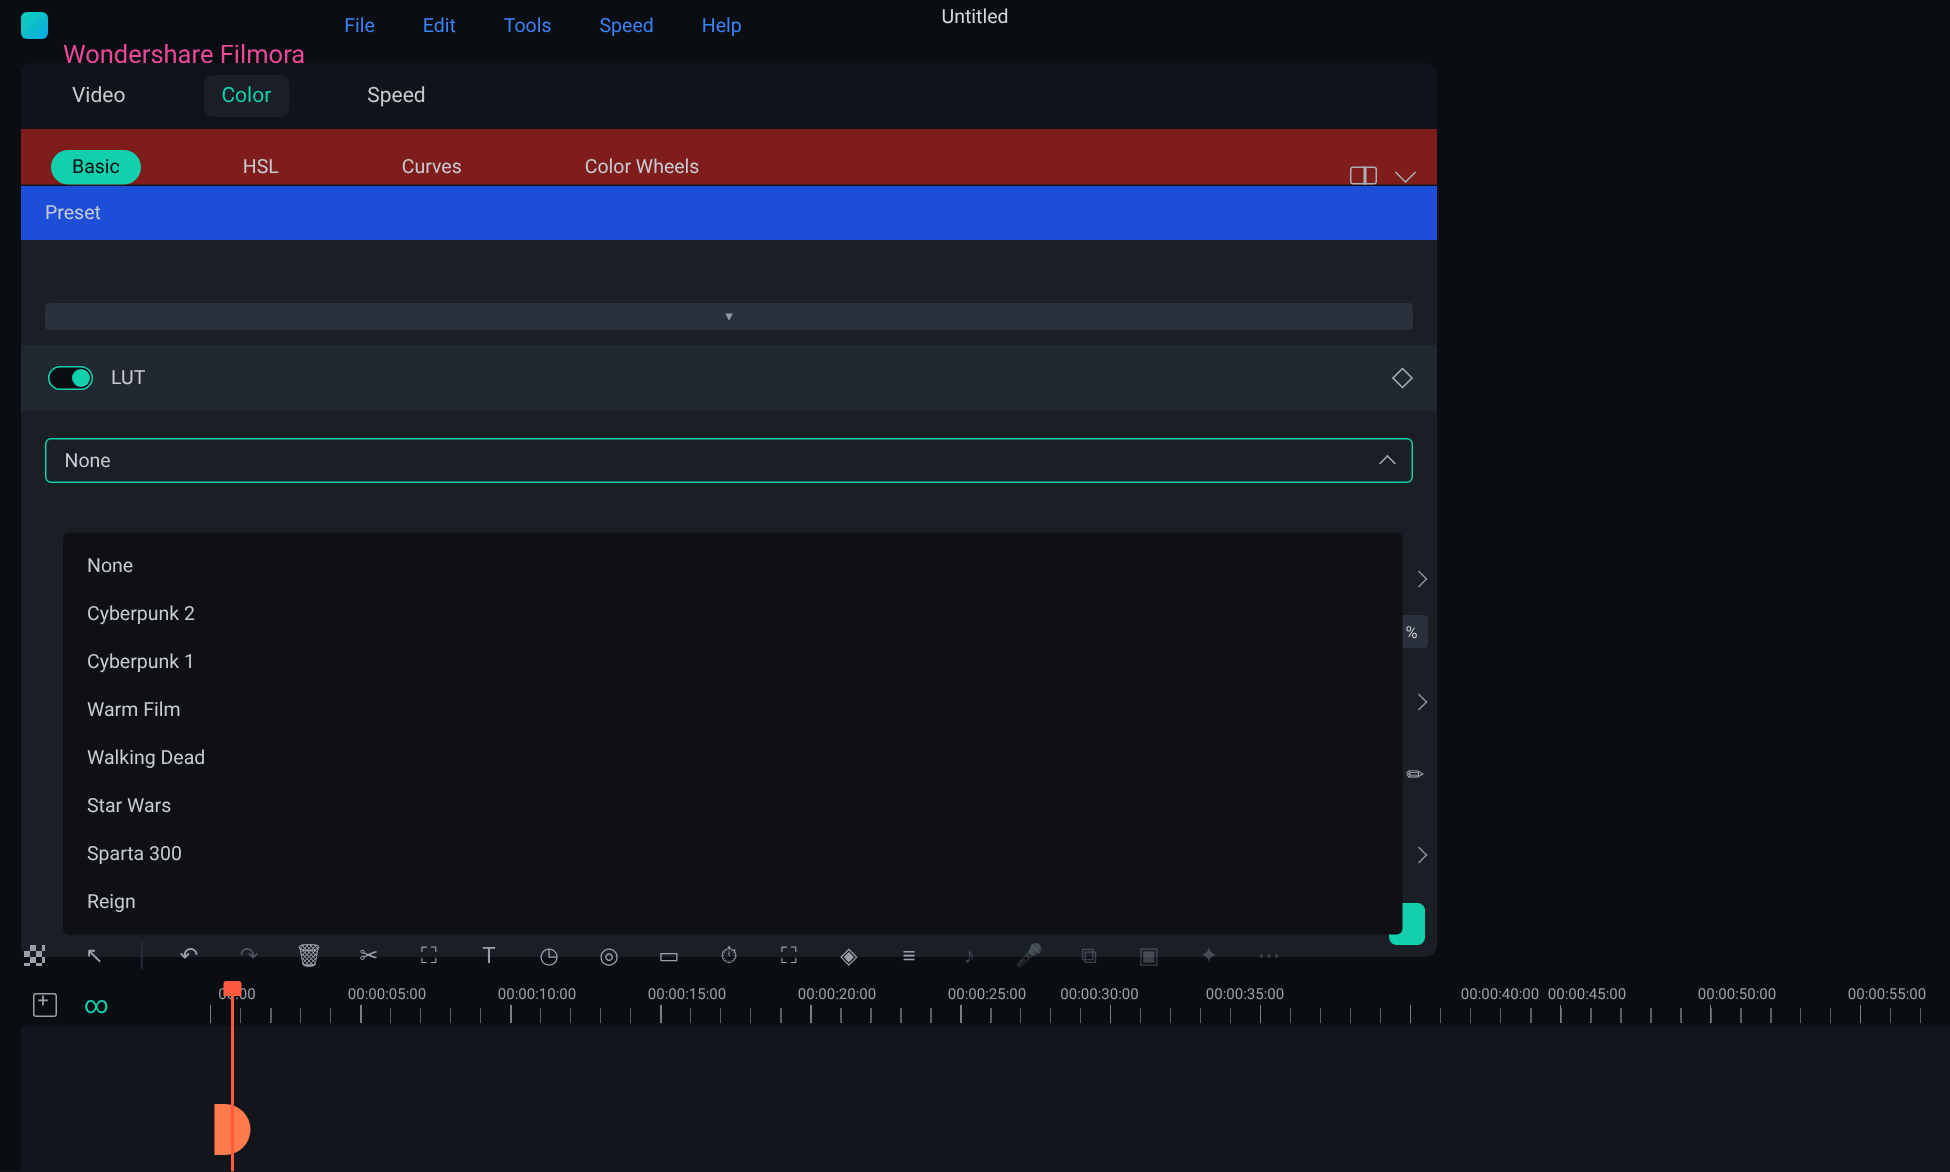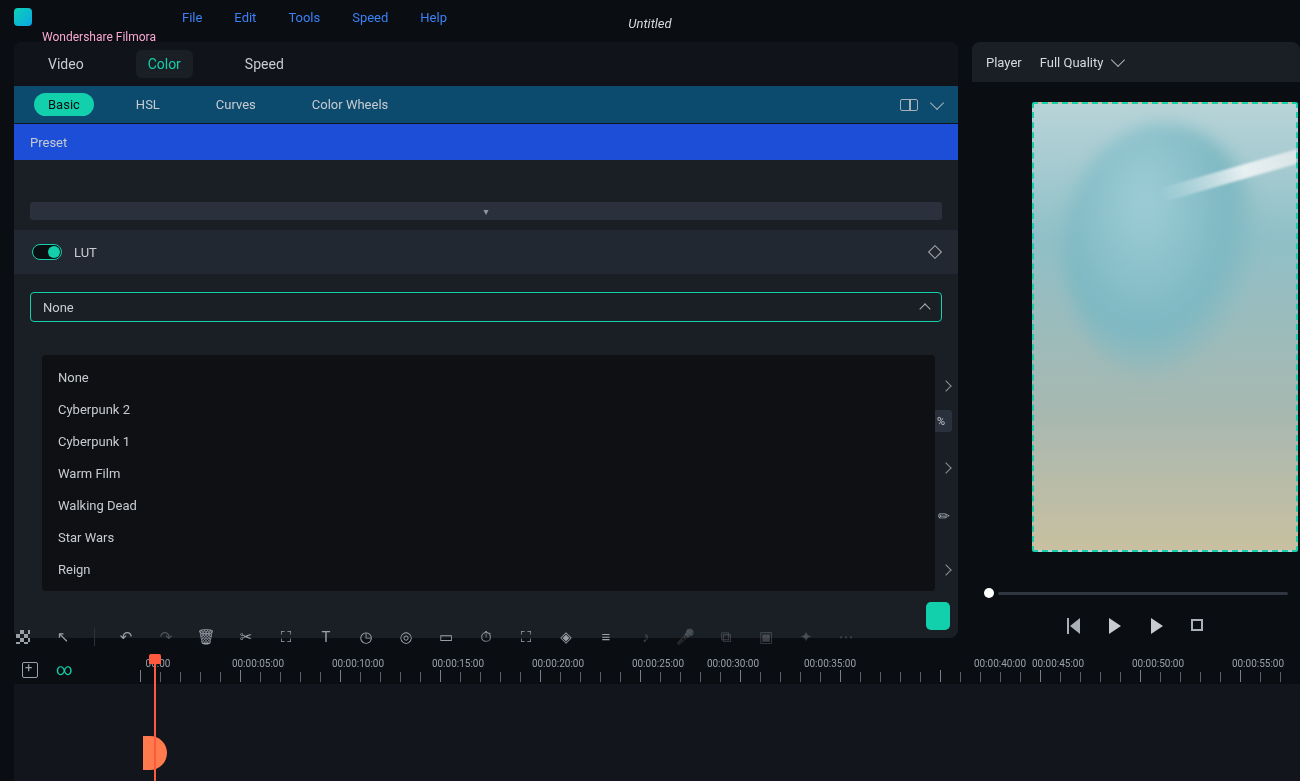--- a/index.html
+++ b/index.html
@@ -1,35 +1,35 @@
 <!DOCTYPE html>
 <html><head>
 <meta charset="utf-8">
 <style>
 * { margin:0; padding:0; box-sizing:border-box; font-family:-apple-system,BlinkMacSystemFont,"Segoe UI",Roboto,Arial,sans-serif; }
 body { background:#0a0d12; color:#c8ccd1; width:1300px; height:781px; overflow:hidden; font-size:13px; position:relative; }
 
 
 .titlebar { height:34px; display:flex; align-items:center; padding:0 14px; }
 .logo { width:18px; height:18px; border-radius:4px; background:linear-gradient(135deg,#0dd1b5,#0aa8e5); margin-right:10px; }
-.app-name { font-size:12px; color:#f9a8d4; margin-right:26px;margin-top:40px; }
+.app-name { font-size:17px; color:#ec4899; margin-right:26px;margin-top:40px; }
 .menuitem { font-size:13px; color:#3b82f6; margin-right:32px; cursor:pointer; }
-.doc-title { position:absolute; left:50%; transform:translateX(-50%); font-size:13px; color:#d6d9dc; top:16px;font-style:italic; }
+.doc-title { position:absolute; left:50%; transform:translateX(-50%); font-size:13px; color:#d6d9dc; top:4px; }
 
 
 .main { display:flex; padding:8px 0 0 14px; height:604px; }
 .left-panel { width:944px; background:#1a1f26; border-radius:8px; overflow:hidden; position:relative; }
 .right-panel { width:328px; margin-left:14px; position:relative; }
 
 
 .tabs1 { display:flex; align-items:center; height:44px; padding-left:22px; background:#10141a;text-align:center; }
 .tab1 { font-size:14px; color:#c8ccd1; margin-right:40px; cursor:pointer; padding:6px 12px; border-radius:6px; }
 .tab1.active { color:#13d0ac; background:#1a1f26; }
 
-.tabs2 { display:flex; align-items:center; height:38px; padding-left:20px; background:#0c4a6e; border-bottom:1px solid #10141a; }
+.tabs2 { display:flex; align-items:flex-end; height:38px; padding-left:20px; background:#7f1d1d; border-bottom:1px solid #10141a;gap:26px; }
 .tab2 { font-size:13px; color:#c8ccd1; margin-right:28px; cursor:pointer; padding:4px 14px; border-radius:12px; }
 .tab2.active { background:#13d0ac; color:#0a0d12; }
 .tabs2-right { margin-left:auto; margin-right:16px; display:flex; align-items:center; gap:14px; }
 .compare-icon { width:18px; height:12px; border:1.5px solid #aab0b6; border-radius:2px; position:relative; }
 .compare-icon::after { content:""; position:absolute; left:50%; top:-1px; bottom:-1px; width:1.5px; background:#aab0b6; }
 .chev-d { width:10px; height:10px; border-right:1.5px solid #aab0b6; border-bottom:1.5px solid #aab0b6; transform:rotate(45deg); margin-top:-4px; }
 
 
 .preset-row { height:36px; display:flex; align-items:center; padding-left:16px; background:#1d4ed8; font-size:13px; color:#c8ccd1; }
 .thumbs-row { height:36px; background:#1a1f26; }
@@ -148,58 +148,34 @@
       <div class="lut-select-chev"></div>
     </div>
 
     <div class="dropdown">
       <div class="dd-item">None</div>
       <div class="dd-item">Cyberpunk 2</div>
       <div class="dd-item">Cyberpunk 1</div>
       <div class="dd-item">Warm Film</div>
       <div class="dd-item">Walking Dead</div>
       <div class="dd-item">Star Wars</div>
+      <div class="dd-item">Sparta 300</div>
       <div class="dd-item">Reign</div>
     </div>
 
     <div class="side-chevs">
       <div class="side-chev"></div>
       <div class="side-chev" style="margin-top:28px;"></div>
       <div class="side-chev" style="margin-top:48px;"></div>
     </div>
     <div class="pct-box">%</div>
     <div class="eyedrop">✎</div>
     <div class="done-btn"></div>
   </div>
 
-  <div class="right-panel">
-    <div class="player-header">
-      <span>Player</span>
-      <div class="quality-dd">
-        <span>Full Quality</span>
-        <div class="chev-d"></div>
-      </div>
-    </div>
-    <div class="preview">
-      <div class="blob"></div>
-      <div class="stick"></div>
-    </div>
-    <div class="scrub-row">
-      <div class="scrub-dot"></div>
-      <div class="scrub-line"></div>
-    </div>
-    <div class="play-controls">
-      <div class="pc-icon prev-frame"></div>
-      <div class="pc-icon play-out"></div>
-      <div class="pc-icon next-play"></div>
-      <div class="pc-icon">
-          <div class="stop-sq"></div>
-        </div>
-    </div>
-  </div>
 </div>
 
 <div class="toolbar">
   <div class="tb-icon">
       <div class="tb-grid"></div>
     </div>
   <div class="tb-icon">↖</div>
   <div class="tb-sep"></div>
   <div class="tb-icon">↶</div>
   <div class="tb-icon" style="opacity:.4">↷</div>

